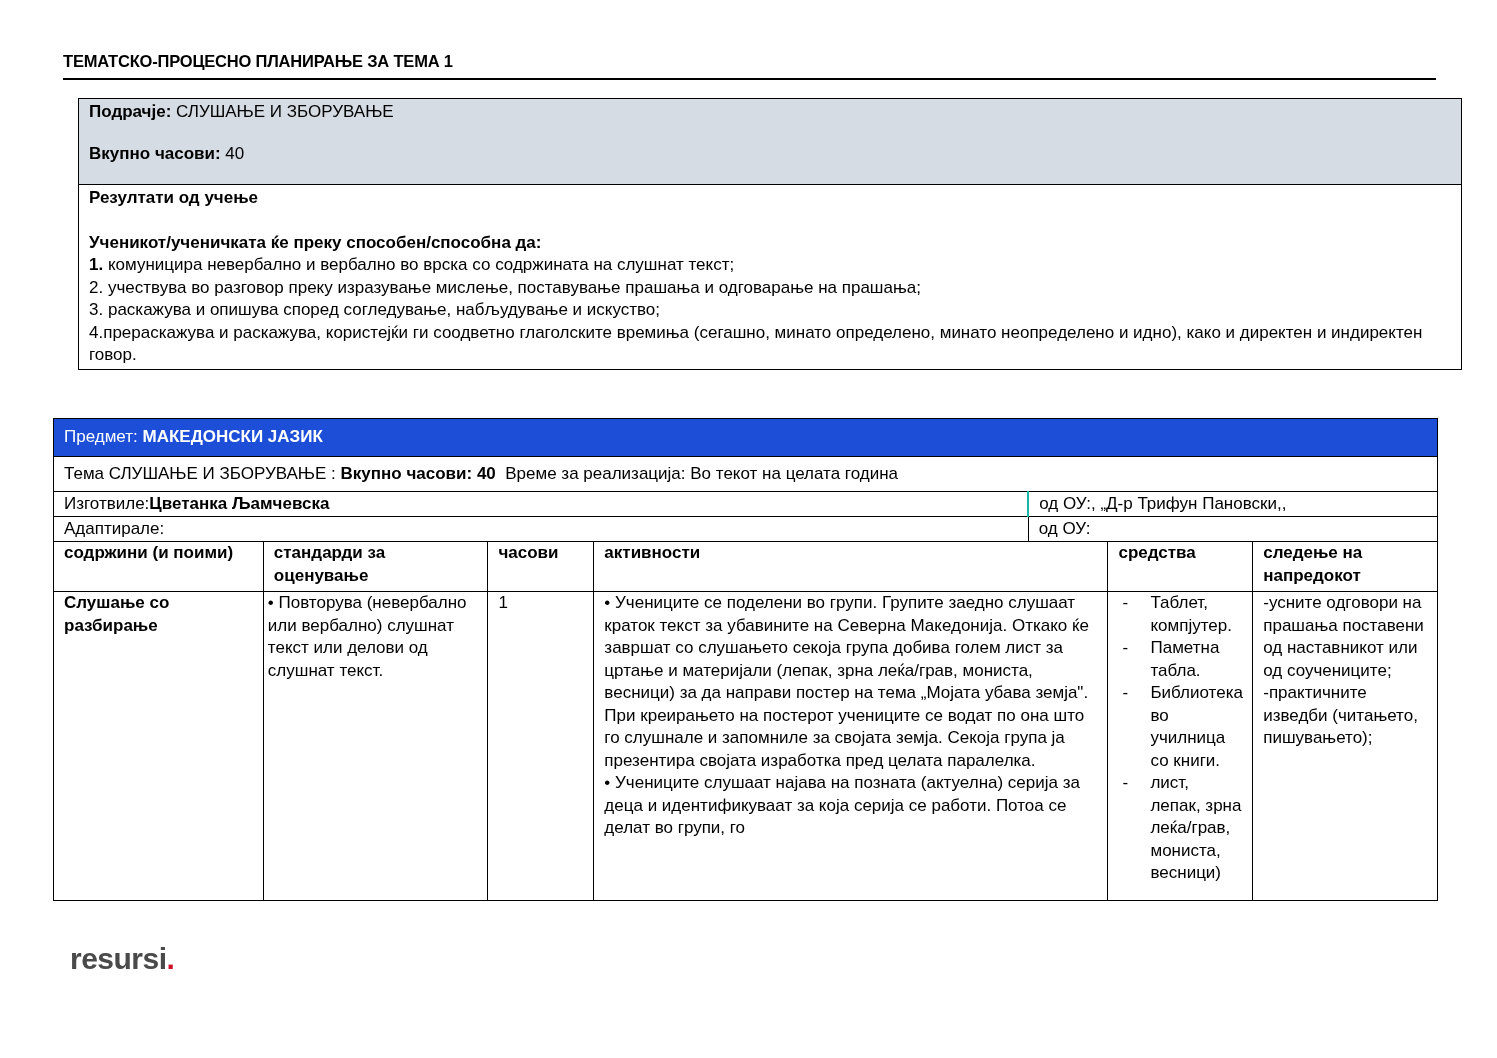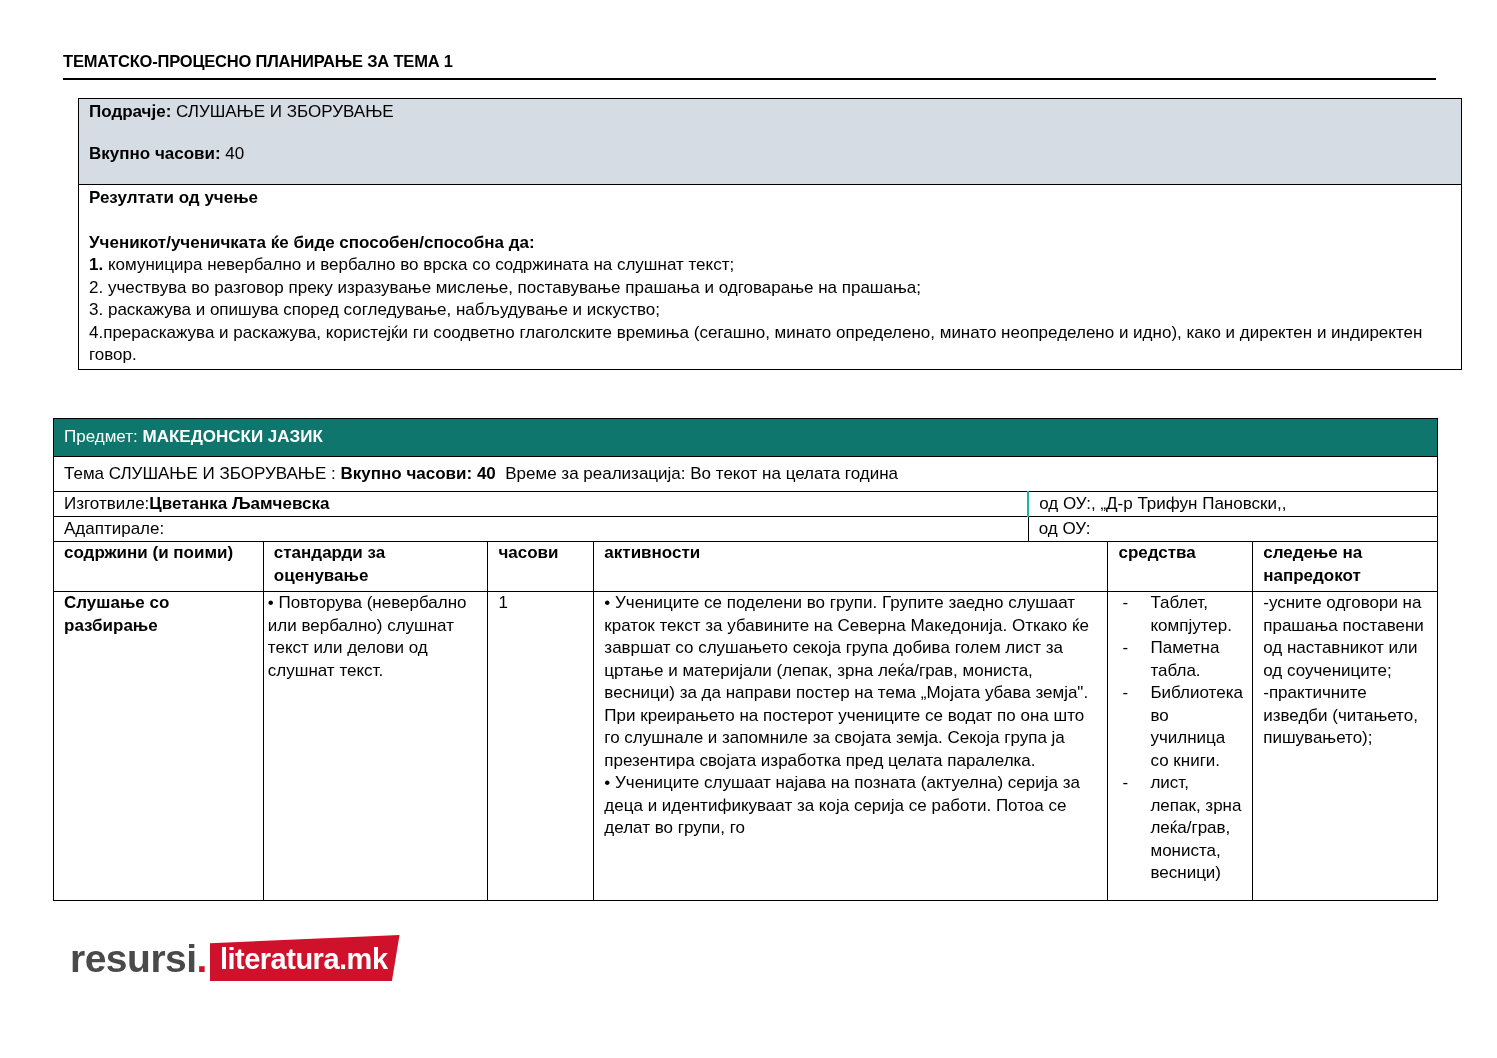--- a/index.html
+++ b/index.html
@@ -14,32 +14,32 @@
   .summary-head { background: #d5dce4; border-bottom: 1px solid #000; padding: 2px 10px 0 10px; height: 86px; box-sizing: border-box; }
   .summary-head .line { font-size: 17px; line-height: 22px; }
   .summary-head .line + .line { margin-top: 20px; }
   .summary-body { padding: 2px 10px 2px 10px; font-size: 17px; line-height: 22.5px; }
   .summary-body .spacer { height: 22px; }
   b { font-weight: bold; }
 
   
   .plan { position: absolute; left: 53px; top: 418px; width: 1385px; border-collapse: collapse; table-layout: fixed; }
   .plan td { border: 1px solid #000; vertical-align: top; font-size: 17px; line-height: 22.5px; padding: 0 10px; }
-  .plan .subject-row td { background: #0f766e; color: #fff; height: 37px; vertical-align: middle; font-size: 17px; }
+  .plan .subject-row td { background: #1d4ed8; color: #fff; height: 37px; vertical-align: middle; font-size: 17px; }
   .plan .topic-row td { height: 34px; vertical-align: middle; }
   .plan .meta-row td { height: 24px; vertical-align: middle; padding-top: 0; padding-bottom: 0; line-height: 22px; }
   .plan .header-row td { font-weight: bold; height: 49px; line-height: 22.5px; padding-top: 0; }
   .plan .content-row td { height: 308px; padding-top: 0; }
   .bullet-list { margin: 0; padding: 0; list-style: none; }
   .bullet-list li { position: relative; padding-left: 32px; }
   .bullet-list li::before { content: "-"; position: absolute; left: 4px; top: 0; }
 
   
   .logo { position: absolute; left: 70px; top: 929px; height: 52px; display: flex; align-items: flex-end; }
-  .logo-left { font-size: 39px; font-weight: bold; color: #4a4a4a; letter-spacing: -0.5px; line-height: 40px; padding-bottom: 2px; }
+  .logo-left { font-size: 30px; font-weight: bold; color: #4a4a4a; letter-spacing: -0.5px; line-height: 40px; padding-bottom: 2px; }
   .logo-dot { color: #d0112b; }
   .logo-right { position: relative; margin-left: 3px; padding: 4px 12px 2px 10px; color: #fff; font-size: 29px; font-weight: bold;
                 line-height: 40px; letter-spacing: -0.5px; background: #d0112b;
                 clip-path: polygon(0 18%, 100% 0, 96% 100%, 0 100%); }
 </style>
 </head>
 <body>
 
 <div class="doc-title">ТЕМАТСКО-ПРОЦЕСНО ПЛАНИРАЊЕ ЗА ТЕМА 1</div>
 <div class="title-rule"></div>
@@ -51,21 +51,21 @@
       <span>СЛУШАЊЕ И ЗБОРУВАЊЕ</span>
     </div>
     <div class="line">
       <b>Вкупно часови:</b>
       <span>40</span>
     </div>
   </div>
   <div class="summary-body">
     <div><b>Резултати од учење</b></div>
     <div class="spacer"></div>
-    <div><b>Ученикот/ученичката ќе биде способен/способна да:</b></div>
+    <div><b>Ученикот/ученичката ќе преку способен/способна да:</b></div>
     <div><b>1.</b> <span>комуницира невербално и вербално во врска со содржината на слушнат текст;</span></div>
     <div><span>2.</span> <span>учествува во разговор преку изразување мислење, поставување прашања и одговарање на прашања;</span></div>
     <div><span>3.</span> <span>раскажува и опишува според согледување, набљудување и искуство;</span></div>
     <div><span>4.</span><span>прераскажува и раскажува, користејќи ги соодветно глаголските времиња (сегашно, минато определено, минато неопределено и идно), како и директен и индиректен говор.</span></div>
   </div>
 </div>
 
 <table class="plan">
   <colgroup>
     <col style="width:200px">
@@ -124,14 +124,13 @@
         <li>лист, лепак, зрна леќа/грав, мониста, весници)</li>
       </ul>
     </td>
     <td>-усните одговори на прашања поставени од наставникот или од соучениците; -практичните изведби (читањето, пишувањето);</td>
   </tr>
 </tbody>
   </table>
 
 <div class="logo">
   <span class="logo-left"><span>resursi</span><span class="logo-dot">.</span></span>
-  <span class="logo-right">literatura.mk</span>
 </div>
 
 </body></html>

